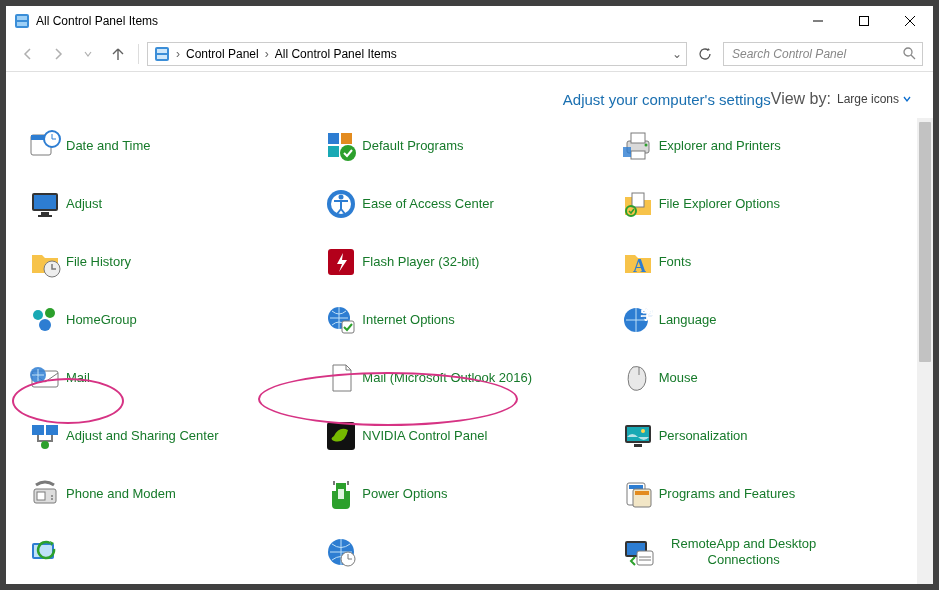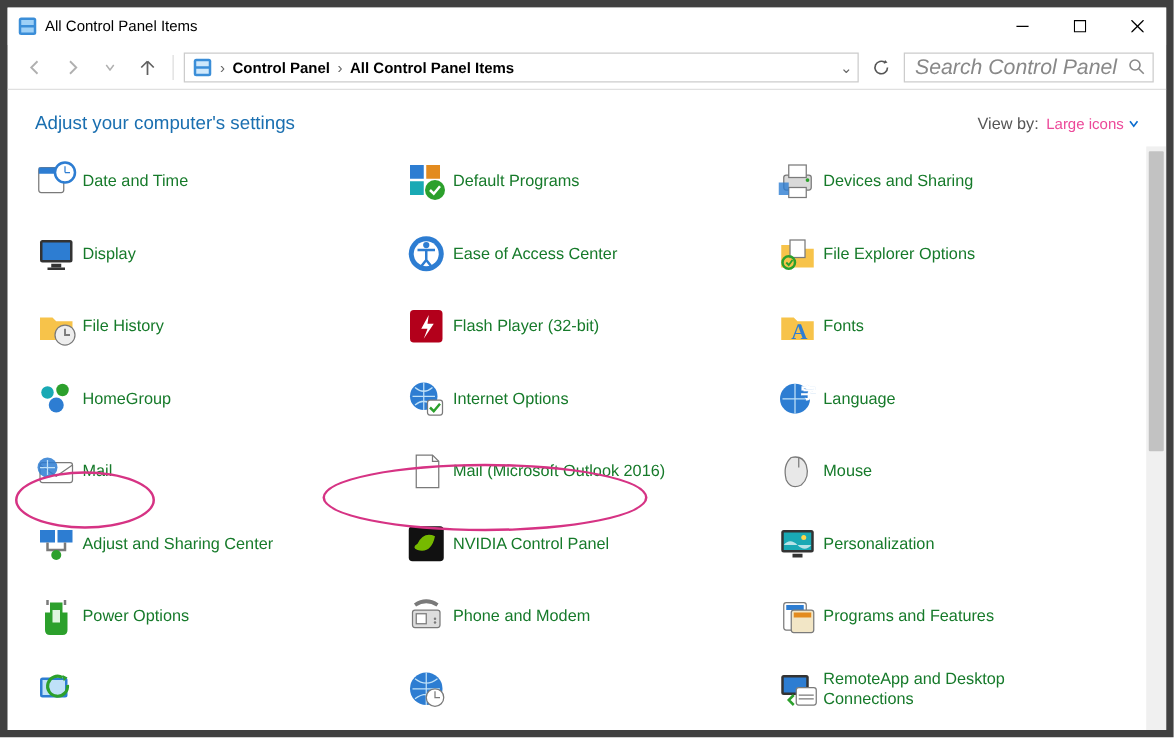--- a/index.html
+++ b/index.html
@@ -9,40 +9,40 @@
   .titlebar { height:30px; display:flex; align-items:center; padding:0 0 0 8px; background:#fff; }
   .titlebar .app-icon { width:16px; height:16px; margin-right:6px; }
   .titlebar .title { flex:1; font-size:12px; color:#000; }
   .titlebar .win-btn { width:46px; height:30px; display:flex; align-items:center; justify-content:center; color:#000; }
   
   .navbar { height:36px; display:flex; align-items:center; padding:4px 10px; gap:6px; border-bottom:1px solid #e0e0e0; }
   .nav-arrow { width:24px; height:24px; display:flex; align-items:center; justify-content:center; color:#999; border-radius:2px; }
   .nav-arrow.enabled { color:#404040; }
   .nav-sep { width:1px; height:20px; background:#ddd; margin:0 2px; }
   .address { flex:1; height:24px; border:1px solid #ccc; display:flex; align-items:center; padding:0 2px; font-size:12px; }
-  .address .seg { display:flex; align-items:center; padding:0 4px; height:100%;font-weight:bold; }
+  .address .seg { display:flex; align-items:center; padding:0 4px; height:100%; }
   .address .seg-link { color:#000; }
   .address .chev { color:#666; padding:0 2px; }
   .addr-btn { width:24px; height:24px; display:flex; align-items:center; justify-content:center; color:#555; }
   .search { width:200px; height:24px; border:1px solid #ccc; display:flex; align-items:center; padding:0 6px; color:#888; position:relative; }
-  .search input { border:none; outline:none; width:100%; font-size:17px; background:transparent; color:#8b5cf6; font-style:italic; }
+  .search input { border:none; outline:none; width:100%; font-size:12px; background:transparent; color:#8b5cf6; font-style:italic; }
   .search input::placeholder { color:#888; font-style:italic; }
   .search .sicon { position:absolute; right:6px; color:#888; }
   
   .content-head { display:flex; align-items:center; padding:18px 22px 10px 22px; }
-  .heading { color:#1a6fb0; font-size:15px; flex:1; }
-  .viewby { font-size:13px; color:#555; margin-right:6px; }
-  .viewby-val { color:#ec4899; font-size:12px; display:flex; align-items:center; gap:4px; }
+  .heading { color:#1a6fb0; font-size:15px; flex:1;text-align:right; }
+  .viewby { font-size:16px; color:#555; margin-right:6px; }
+  .viewby-val { color:#404040; font-size:12px; display:flex; align-items:center; gap:4px; }
   
   .scroll-area { flex:1; overflow:hidden; position:relative; }
   .grid { display:grid; grid-template-columns: repeat(3, 1fr); column-gap:10px; row-gap:14px; padding:6px 26px 10px 22px; }
   .item { display:flex; align-items:center; gap:4px; height:44px; }
   .item .icon { width:34px; height:34px; flex-shrink:0; display:flex; align-items:center; justify-content:center; }
   .item .label { color:#167a2a; font-size:13px; line-height:1.25; }
-  .item .label.twoline { max-width:170px; }
+  .item .label.twoline { max-width:170px;text-align:center; }
   .scrollbar { position:absolute; right:0; top:0; bottom:0; width:16px; background:#f0f0f0; }
   .thumb { position:absolute; left:2px; right:2px; top:4px; height:240px; background:#c2c2c2; border-radius:1px; }
   
   .annot { position:absolute; border:2px solid #d63384; border-radius:50%; pointer-events:none; }
   
   svg { display:block; }
 </style>
 </head>
 <body>
 
@@ -171,32 +171,32 @@
         <div class="item">
           <span class="icon">
             <svg width="34" height="34" viewBox="0 0 34 34">
               <rect x="6" y="12" width="22" height="12" rx="2" fill="#d9d9d9" stroke="#7a7a7a"></rect>
               <rect x="10" y="4" width="14" height="10" fill="#fff" stroke="#7a7a7a"></rect>
               <rect x="10" y="22" width="14" height="8" fill="#fff" stroke="#7a7a7a"></rect>
               <circle cx="25" cy="16" r="1.5" fill="#2ca02c"></circle>
               <rect x="2" y="18" width="8" height="10" fill="#2d7dd2" opacity="0.8"></rect>
             </svg>
           </span>
-          <span class="label">Devices and Sharing</span>
+          <span class="label">Explorer and Printers</span>
         </div>
         <div class="item">
           <span class="icon">
             <svg width="34" height="34" viewBox="0 0 34 34">
               <rect x="4" y="6" width="26" height="18" rx="2" fill="#333"></rect>
               <rect x="6" y="8" width="22" height="14" fill="#2d7dd2"></rect>
               <rect x="13" y="25" width="8" height="3" fill="#333"></rect>
               <rect x="10" y="28" width="14" height="2" fill="#333"></rect>
             </svg>
           </span>
-          <span class="label">Display</span>
+          <span class="label">Adjust</span>
         </div>
         <div class="item">
           <span class="icon">
             <svg width="34" height="34" viewBox="0 0 34 34">
               <circle cx="17" cy="17" r="14" fill="#2d7dd2"></circle>
               <circle cx="17" cy="17" r="10" fill="#fff"></circle>
               <circle cx="17" cy="10" r="2.5" fill="#2d7dd2"></circle>
               <path d="M10 14 h14 M17 14 v8 M17 22 l-4 5 M17 22 l4 5" stroke="#2d7dd2" stroke-width="2" fill="none"></path>
             </svg>
           </span>
@@ -329,42 +329,42 @@
               <path d="M6 18 q5 -6 11 0 t11 0" fill="#b7e3e7"></path>
               <circle cx="22" cy="12" r="2" fill="#ffd54a"></circle>
               <rect x="13" y="25" width="8" height="3" fill="#333"></rect>
             </svg>
           </span>
           <span class="label">Personalization</span>
         </div>
         <div class="item">
           <span class="icon">
             <svg width="34" height="34" viewBox="0 0 34 34">
-              <path d="M12 6 h10 v8 h4 v14 q0 4 -4 4 h-10 q-4 0 -4 -4 v-14 h4 z" fill="#2ca02c"></path>
-              <rect x="14" y="12" width="6" height="10" fill="#dff5df"></rect>
-              <path d="M10 4 v4 M24 4 v4" stroke="#7a7a7a" stroke-width="2"></path>
-            </svg>
-          </span>
-          <span class="label">Power Options</span>
-        </div>
-        <div class="item">
-          <span class="icon">
-            <svg width="34" height="34" viewBox="0 0 34 34">
               <rect x="6" y="12" width="22" height="14" rx="2" fill="#ddd" stroke="#7a7a7a"></rect>
               <rect x="9" y="15" width="8" height="8" fill="#fff" stroke="#7a7a7a"></rect>
               <path d="M8 8 q9 -6 18 0" fill="none" stroke="#7a7a7a" stroke-width="3"></path>
               <circle cx="24" cy="19" r="1" fill="#7a7a7a"></circle>
               <circle cx="24" cy="22" r="1" fill="#7a7a7a"></circle>
             </svg>
           </span>
           <span class="label">Phone and Modem</span>
         </div>
         <div class="item">
           <span class="icon">
             <svg width="34" height="34" viewBox="0 0 34 34">
+              <path d="M12 6 h10 v8 h4 v14 q0 4 -4 4 h-10 q-4 0 -4 -4 v-14 h4 z" fill="#2ca02c"></path>
+              <rect x="14" y="12" width="6" height="10" fill="#dff5df"></rect>
+              <path d="M10 4 v4 M24 4 v4" stroke="#7a7a7a" stroke-width="2"></path>
+            </svg>
+          </span>
+          <span class="label">Power Options</span>
+        </div>
+        <div class="item">
+          <span class="icon">
+            <svg width="34" height="34" viewBox="0 0 34 34">
               <rect x="6" y="6" width="18" height="22" rx="2" fill="#fff" stroke="#7a7a7a"></rect>
               <rect x="8" y="8" width="14" height="4" fill="#2d7dd2"></rect>
               <rect x="12" y="12" width="18" height="18" rx="2" fill="#f2e6c6" stroke="#7a7a7a"></rect>
               <rect x="14" y="14" width="14" height="4" fill="#e38b1f"></rect>
             </svg>
           </span>
           <span class="label">Programs and Features</span>
         </div>
         <div class="item">
           <span class="icon">

